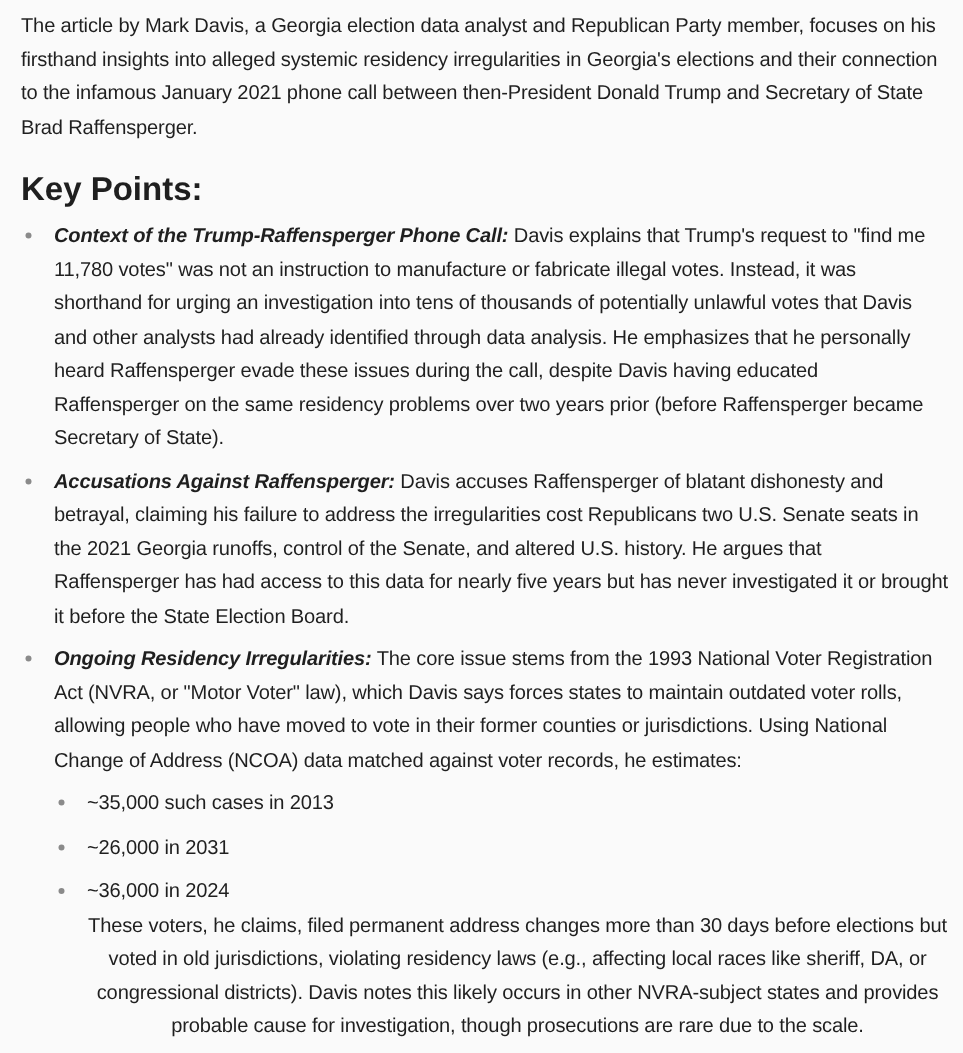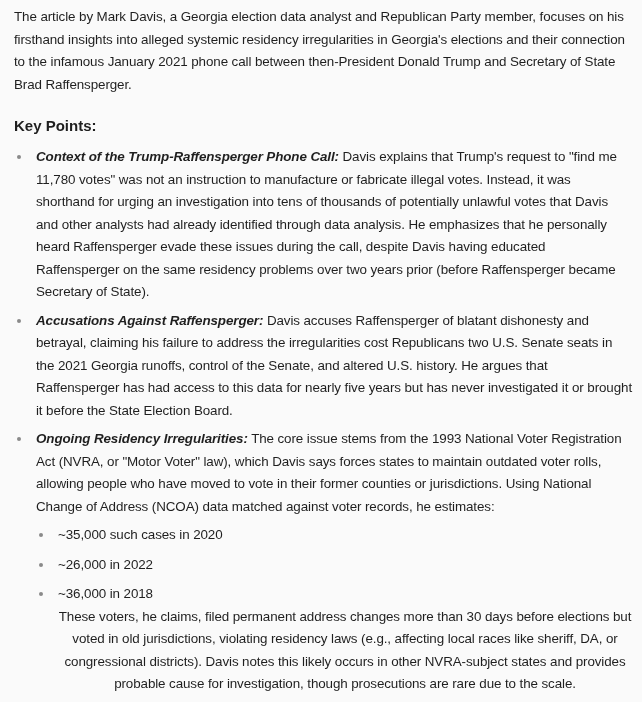--- a/index.html
+++ b/index.html
@@ -18,21 +18,21 @@
     }
     .doc {
       padding: 6px 10px 0 14px;
     }
     p.intro {
       margin: 0;
       letter-spacing: -0.1px;
     }
     h2.heading {
       margin: 18px 0 8px 0;
-      font-size: 15px;
+      font-size: 22px;
       font-weight: bold;
       line-height: 24px;
       color: #1f1f1f;
     }
     ul.points {
       list-style: none;
       margin: 0;
       padding: 0;
     }
     ul.points > li {
@@ -88,27 +88,27 @@
     <li>
       <span class="bullet"></span>
       <span class="label">Accusations Against Raffensperger:</span><span> Davis accuses Raffensperger of blatant dishonesty and betrayal, claiming his failure to address the irregularities cost Republicans two U.S. Senate seats in the 2021 Georgia runoffs, control of the Senate, and altered U.S. history. He argues that Raffensperger has had access to this data for nearly five years but has never investigated it or brought it before the State Election Board.</span>
     </li>
     <li>
       <span class="bullet"></span>
       <span class="label">Ongoing Residency Irregularities:</span><span> The core issue stems from the 1993 National Voter Registration Act (NVRA, or "Motor Voter" law), which Davis says forces states to maintain outdated voter rolls, allowing people who have moved to vote in their former counties or jurisdictions. Using National Change of Address (NCOA) data matched against voter records, he estimates:</span>
       <ul class="sub">
         <li>
           <span class="bullet"></span>
-          <span>~35,000 such cases in 2020</span>
+          <span>~35,000 such cases in 2013</span>
         </li>
         <li>
           <span class="bullet"></span>
-          <span>~26,000 in 2022</span>
+          <span>~26,000 in 2031</span>
         </li>
         <li>
           <span class="bullet"></span>
-          <span>~36,000 in 2018</span>
+          <span>~36,000 in 2024</span>
           <span class="sub-note">These voters, he claims, filed permanent address changes more than 30 days before elections but voted in old jurisdictions, violating residency laws (e.g., affecting local races like sheriff, DA, or congressional districts). Davis notes this likely occurs in other NVRA-subject states and provides probable cause for investigation, though prosecutions are rare due to the scale.</span>
         </li>
       </ul>
     </li>
   </ul>
 </div>
 
 </body></html>

